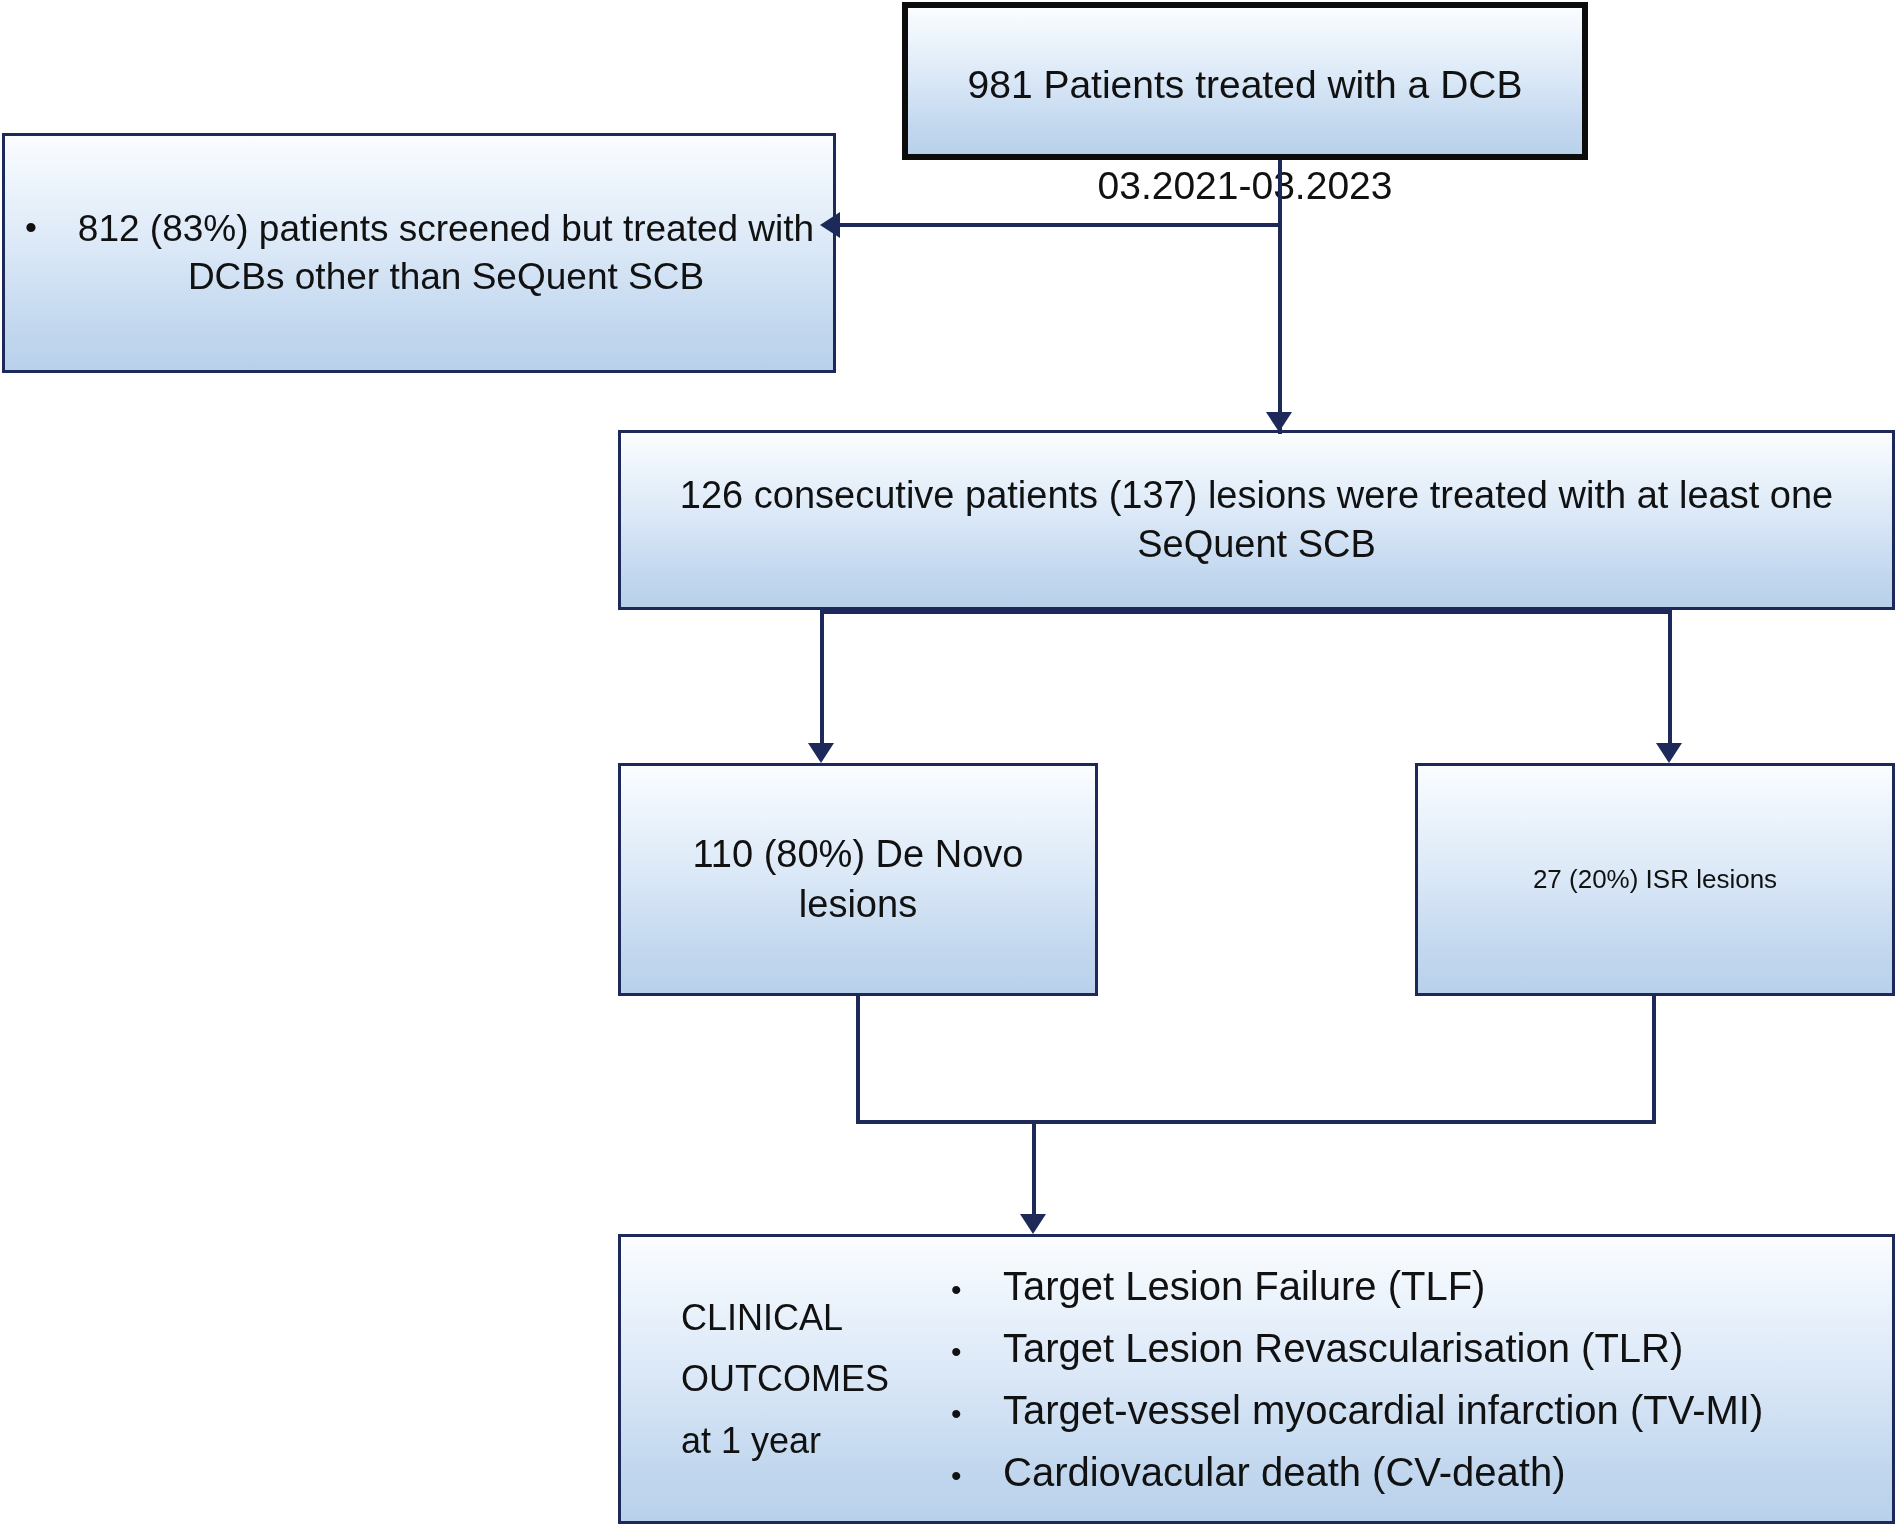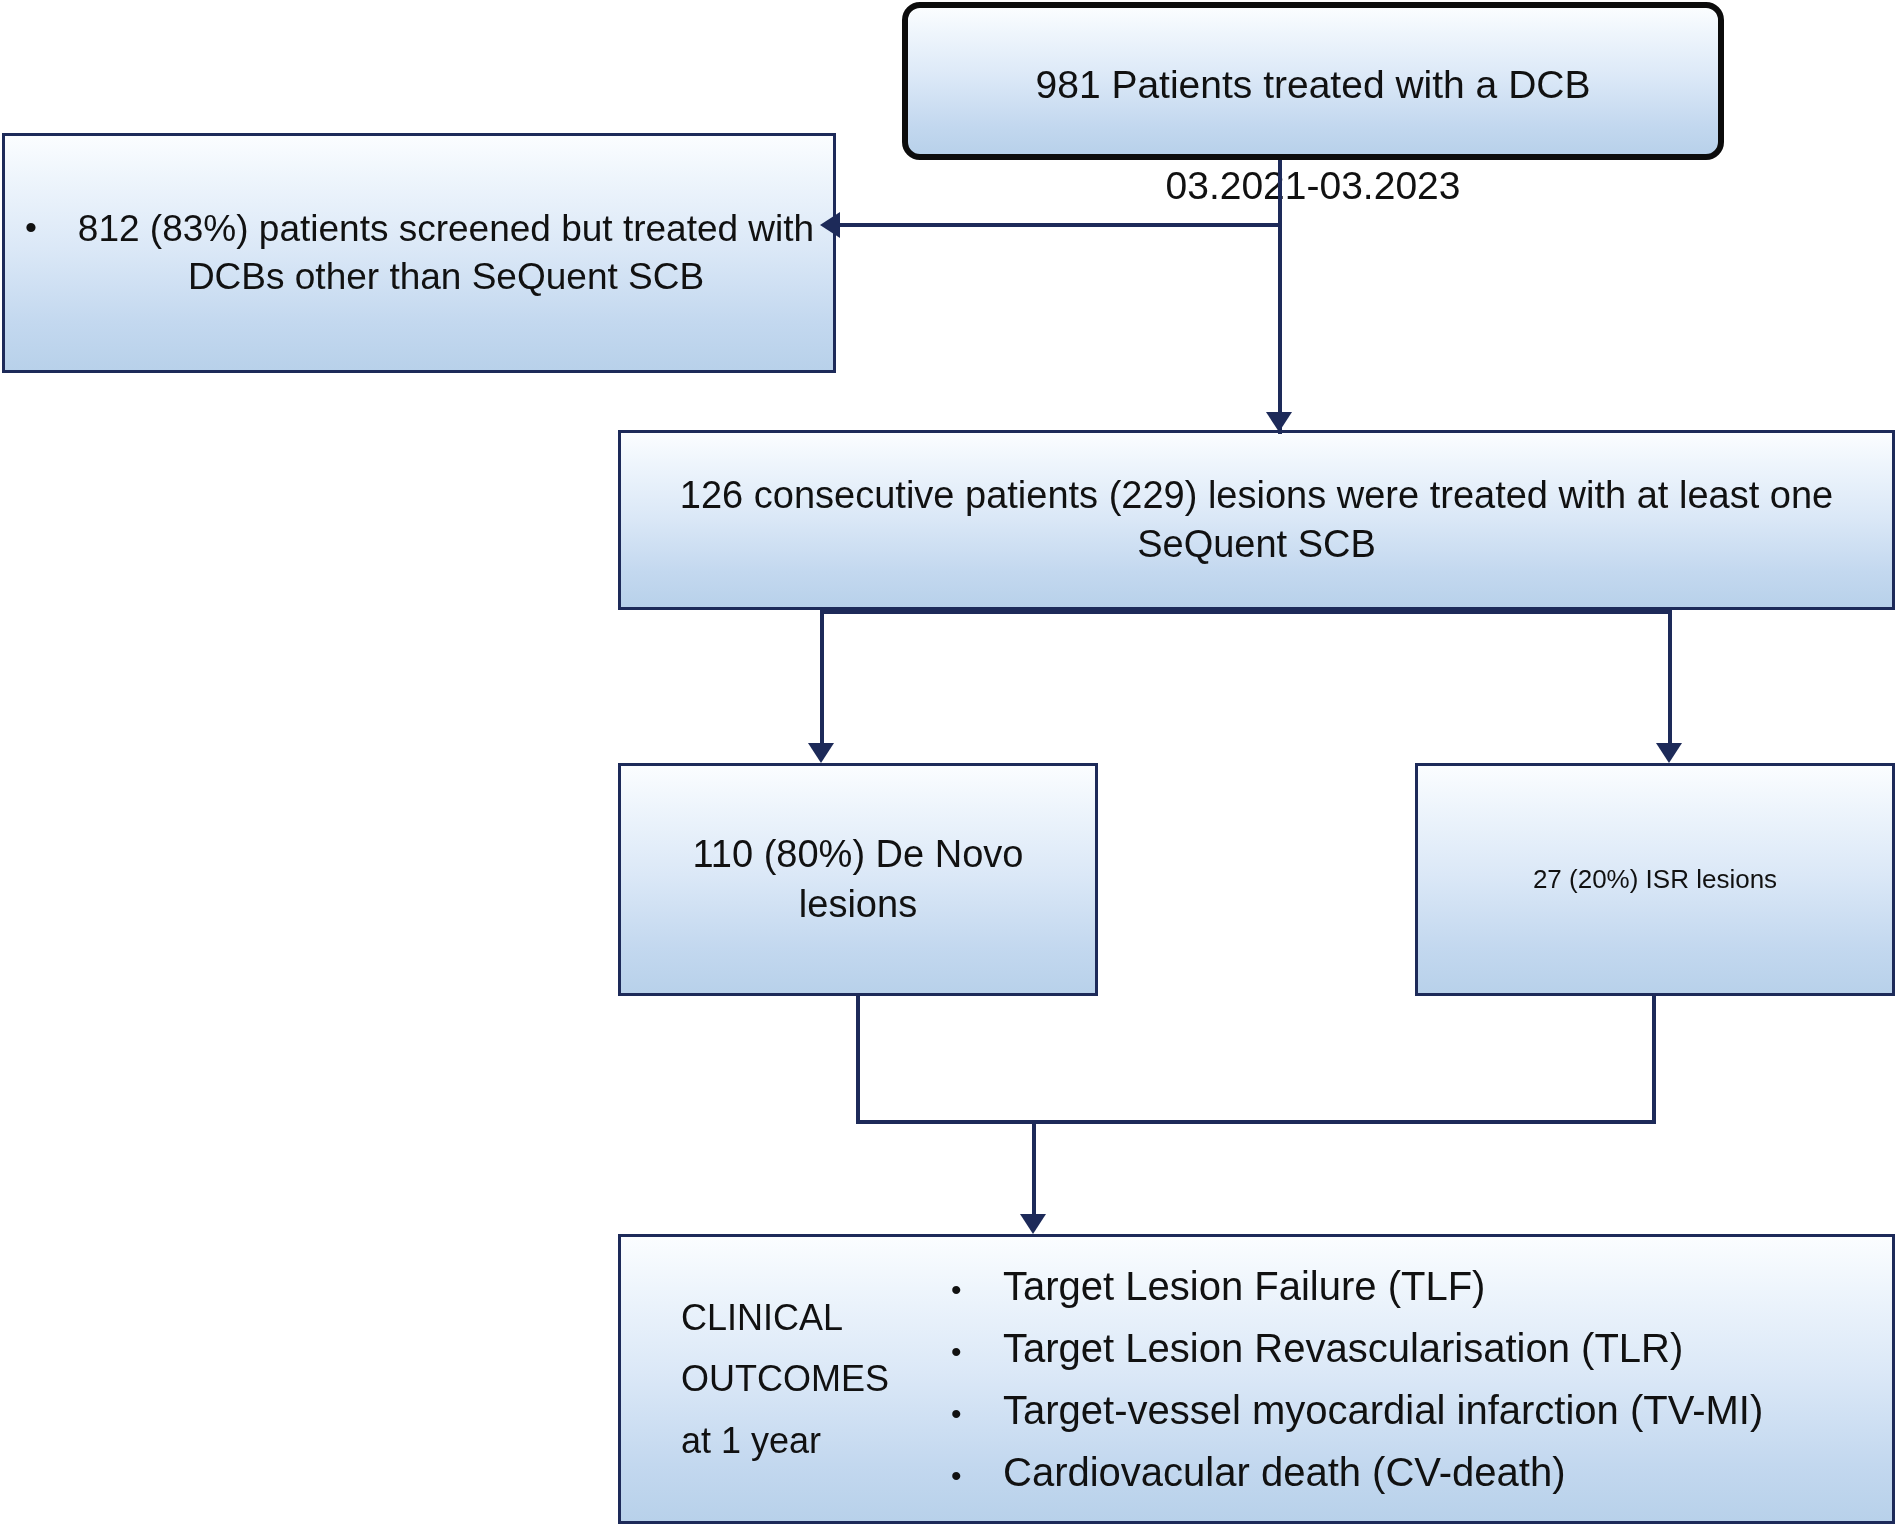--- a/index.html
+++ b/index.html
@@ -34,23 +34,22 @@
     border: 6px solid #0c0c0c;
   }
   .box-text {
     text-align: center;
     padding: 0 14px;
     white-space: pre-line;
   }
 
   
   #box-registry {
-    left: 902px; top: 2px; width: 822px; height: 158px;
+    left: 902px; top: 2px; width: 686px; height: 158px;
     font-size: 39px;
-    border-radius: 18px;
   }
   #box-registry .line-title { font-size: 45px; letter-spacing: .5px; }
 
   
   #box-excluded {
     left: 2px; top: 133px; width: 834px; height: 240px;
     justify-content: flex-start;
     font-size: 37px;
   }
   #box-excluded .bullet-row {
@@ -188,21 +187,21 @@
   </div>
 
   <div class="box" id="box-excluded">
     <div class="bullet-row">
       <span class="bullet-dot">•</span>
       <span class="bullet-text">812 (83%) patients screened but treated with DCBs other than SeQuent SCB</span>
     </div>
   </div>
 
   <div class="box" id="box-cohort">
-    <div class="box-text">126 consecutive patients (229) lesions were treated with at least one SeQuent SCB</div>
+    <div class="box-text">126 consecutive patients (137) lesions were treated with at least one SeQuent SCB</div>
   </div>
 
   <div class="box" id="box-denovo">
     <div class="box-text">110 (80%) De Novo lesions</div>
   </div>
 
   <div class="box" id="box-isr">
     <div class="box-text">27 (20%) ISR lesions</div>
   </div>
 

